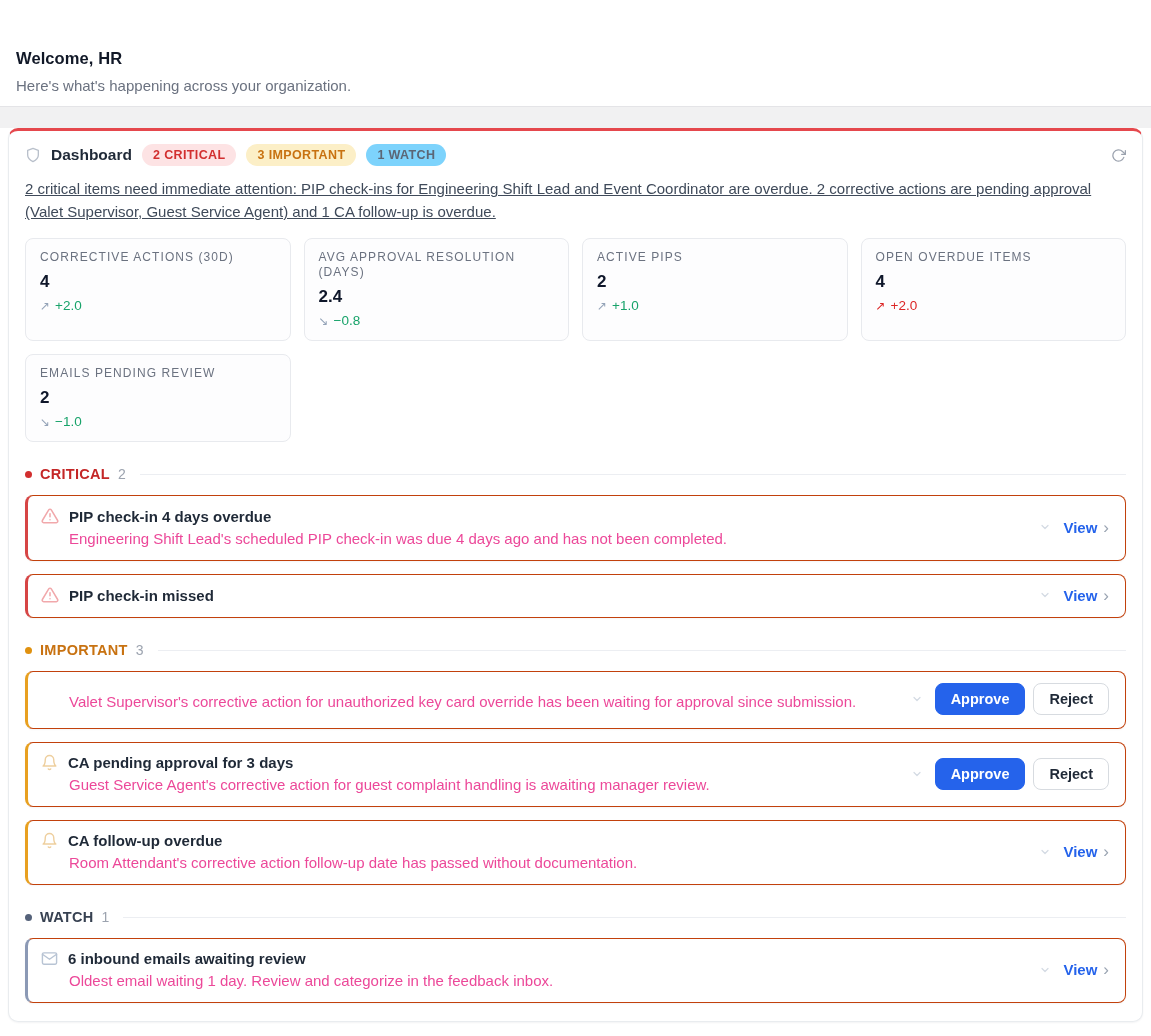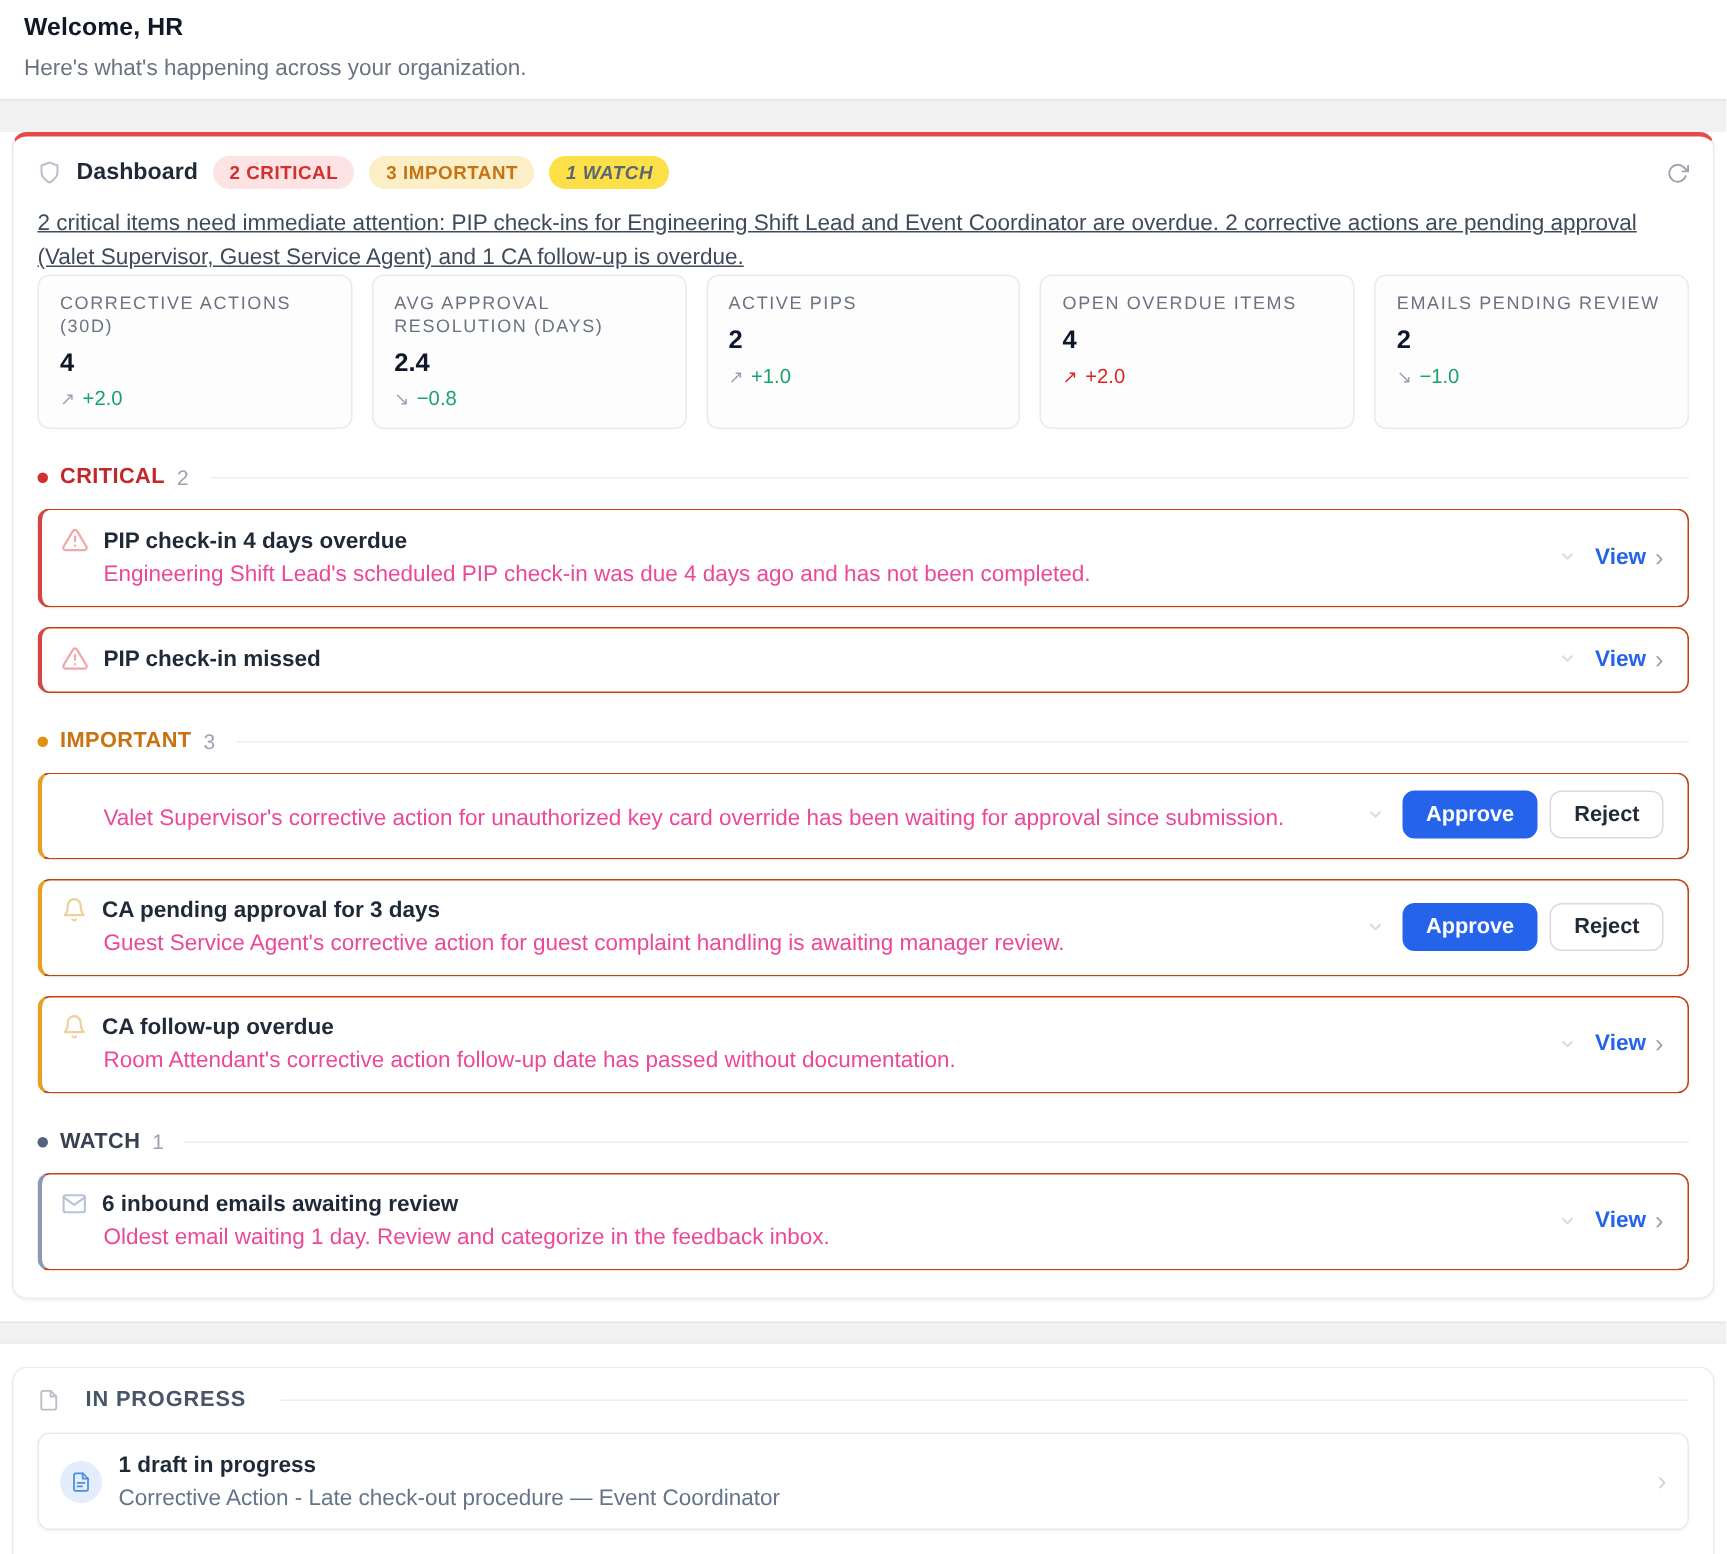--- a/index.html
+++ b/index.html
@@ -1,47 +1,47 @@
 <!DOCTYPE html>
 <html><head>
 <meta charset="utf-8">
 <style>
   * { box-sizing: border-box; margin: 0; padding: 0; }
   html,body { background:#ffffff; font-family:"Liberation Sans","DejaVu Sans",sans-serif; color:#1f2937; }
   body { width:1151px; min-height:1036px; }
 
   
   .page-header { padding:9px 16px 12px; }
-  .page-title { font-size:16.5px; font-weight:700; color:#111827; letter-spacing:.1px; }
+  .page-title { font-size:16.5px; font-weight:700; color:#111827; letter-spacing:.1px;margin-top:40px; }
   .page-subtitle { margin-top:9px; font-size:15px; color:#6b7280; }
 
   .gutter { height:22px; background:#f1f1f2; border-top:1px solid #e4e4e7; }
   .gutter2 { height:15px; background:#f1f1f2; border-top:1px solid #e6e7ea; border-bottom:1px solid #eceef0; }
 
   
   .panel { margin:0 8px; background:#fff; border:1px solid #e9ecef; border-radius:10px;
            box-shadow:0 1px 2px rgba(16,24,40,.05); }
   .panel-main { border-top:3px solid #e5484d; padding:13px 16px 16px; }
   .panel-progress { margin-top:15px; padding:13px 16px 10px; border-bottom:none; border-radius:10px 10px 0 0; }
 
   
   .dash-row { display:flex; align-items:center; gap:10px; }
   .dash-title { font-size:15.5px; font-weight:700; color:#1f2937; }
   .badge { font-size:12.5px; font-weight:700; letter-spacing:.03em; padding:4px 11px; border-radius:999px;text-align:right; }
   .badge-critical { background:#fde3e4; color:#d22f2f; }
   .badge-important { background:#fcefc7; color:#c87211; }
-  .badge-watch { background:#fde047; color:#5b6676;font-style:italic; }
+  .badge-watch { background:#7dd3fc; color:#5b6676; }
   .icon { display:inline-flex; flex:none; }
   .icon svg { display:block; }
   .refresh-btn { margin-left:auto; color:#9ca3af; cursor:pointer; display:flex; }
 
   .summary { margin-top:11px; font-size:15px; line-height:23px; color:#3f4a5a; max-width:1100px;text-decoration:underline; }
 
   
-  .stats { display:grid; grid-template-columns:repeat(5,1fr); gap:13px; }
+  .stats { margin-top:15px; display:grid; grid-template-columns:repeat(4,1fr); gap:13px; }
   .stat-card { border:1px solid #e8eaee; border-radius:8px; background:#fdfdfe; padding:11px 14px 12px; }
   .stat-label { font-size:12px; font-weight:500; letter-spacing:.09em; color:#6b7280; line-height:15px; }
   .stat-value { margin-top:7px; font-size:17px; font-weight:700; color:#0f172a; }
   .stat-delta { margin-top:6px; font-size:13.5px; display:flex; align-items:center; gap:5px; }
   .trend-arrow { color:#94a3b8; font-size:12px; }
   .delta-green .delta-val { color:#18a36a; }
   .delta-red .delta-val { color:#dc2626; }
   .delta-red .trend-arrow { color:#dc2626; }
 
   

